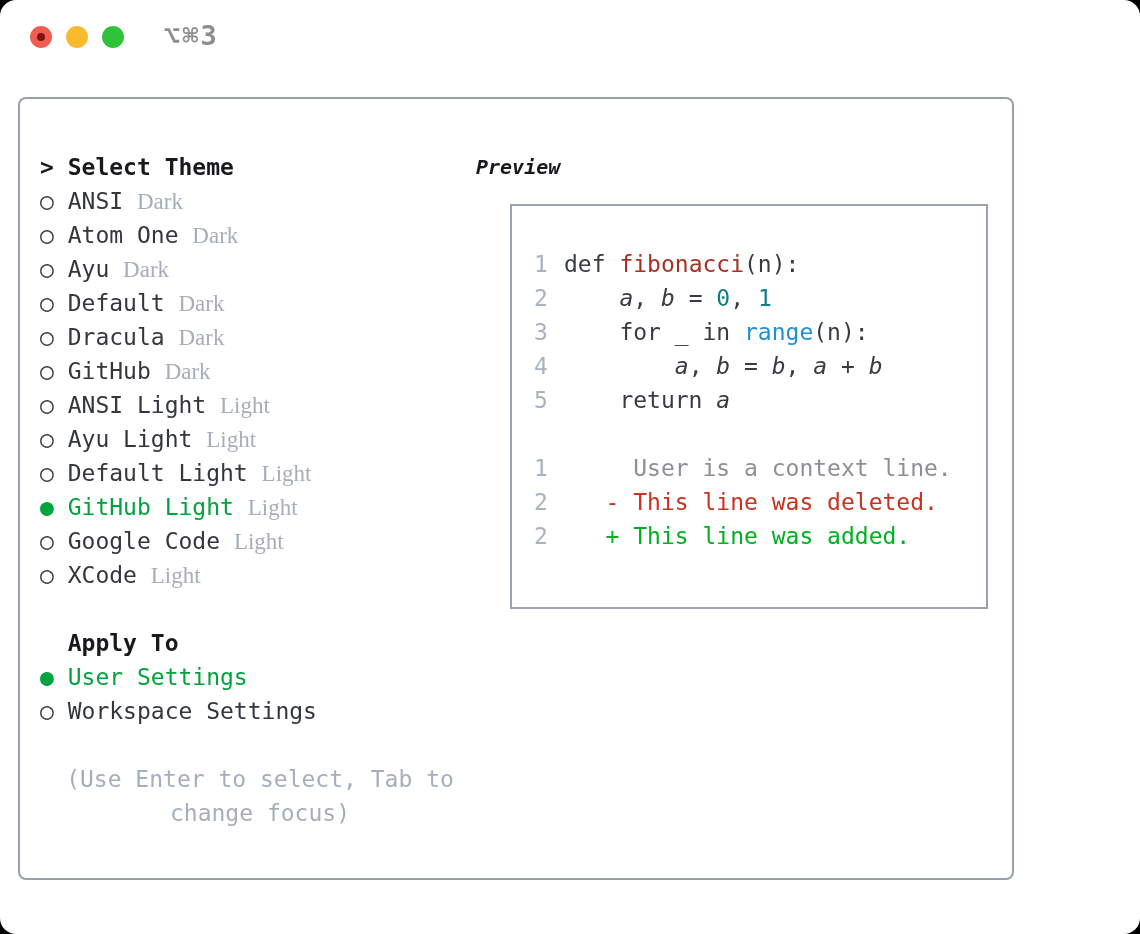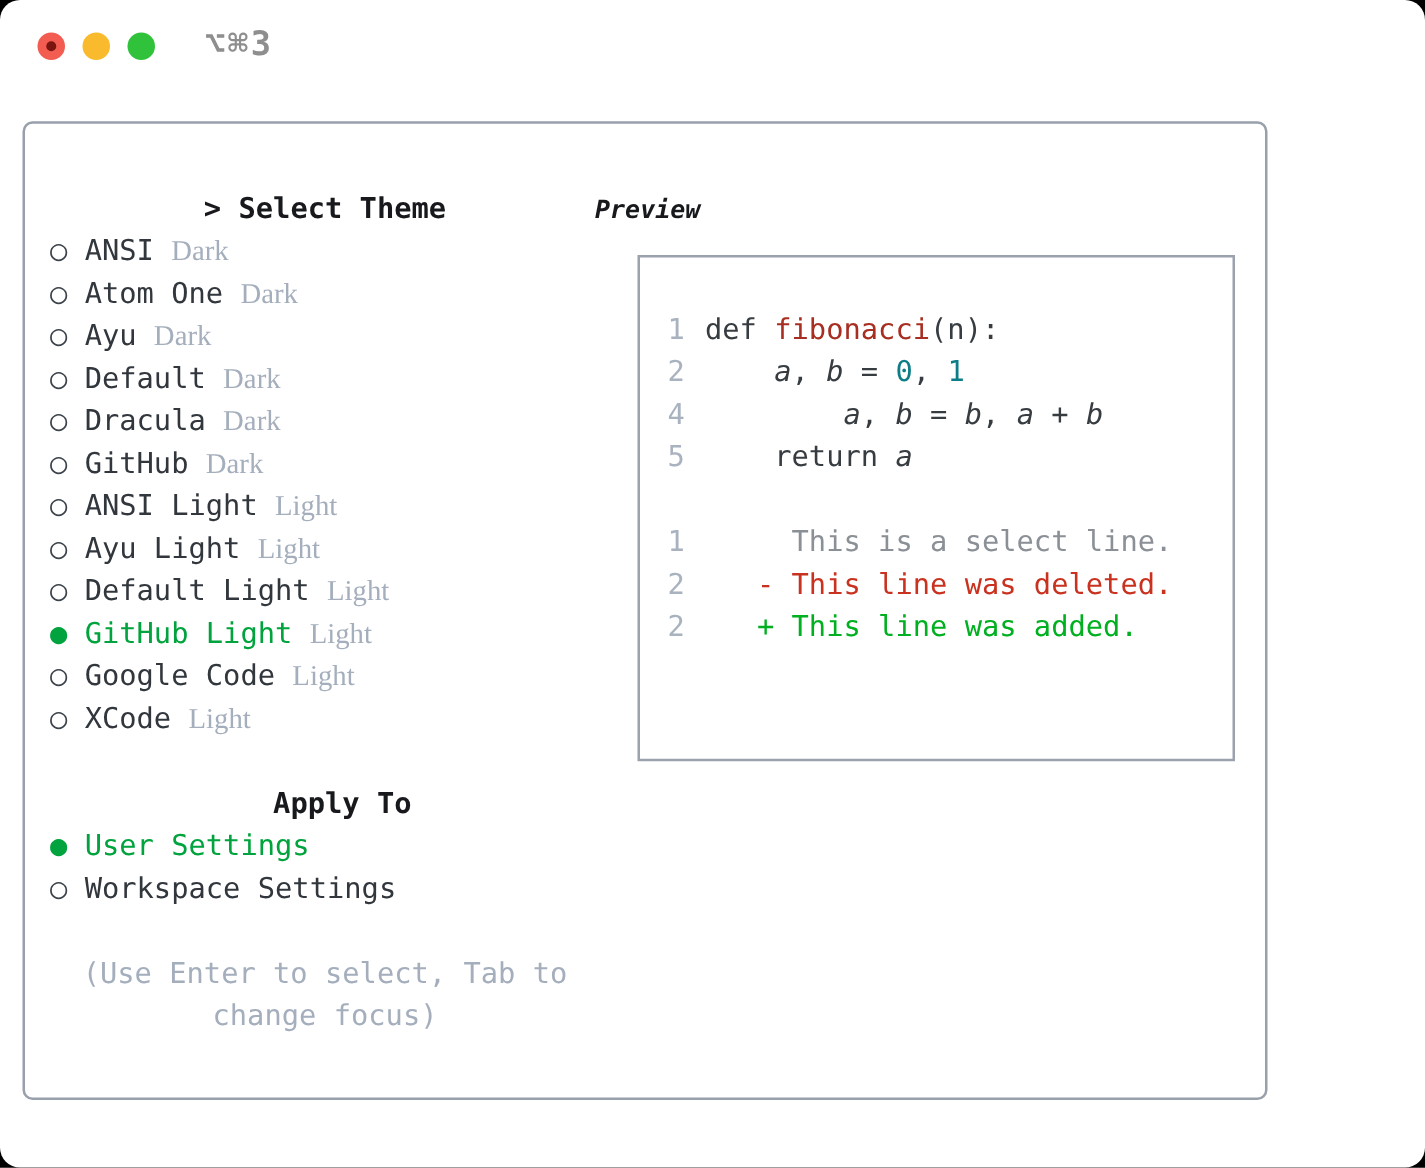--- a/index.html
+++ b/index.html
@@ -28,21 +28,21 @@
     border:2px solid var(--panel-border);border-radius:8px;box-sizing:border-box;
     background:#fff;
   }
   .left-col{
     position:absolute;left:20px;top:51px;
     font-size:23px;line-height:34px;white-space:pre;color:var(--text-dark);
   }
   .row{height:34px;}
   .row .marker{color:var(--marker-dark);}
   .row .tag{color:var(--muted);font-family:Liberation Serif, serif;}
-  .row.header{font-weight:bold;color:var(--heading);text-align:center;}
+  .row.header{font-weight:bold;color:var(--heading);}
   .row.header .marker{color:var(--heading);}
   .row.selected .marker,.row.selected .name{color:var(--green);}
   .spacer{height:34px;}
   .help{
     margin-top:0;width:440px;white-space:normal;color:var(--muted);
     font-size:23px;line-height:34px;text-align:center;
   }
   
   .preview-heading{
     position:absolute;left:456px;top:51px;height:34px;line-height:34px;
@@ -77,21 +77,22 @@
     <span class="win-title">⌥⌘3</span>
   </div>
 
   <div class="panel">
     <div class="left-col" id="left-col"><div class="row header"><span class="marker">&gt; </span><span class="name">Select Theme</span></div><div class="row"><span class="marker">○ </span><span class="name">ANSI </span><span class="tag">Dark</span></div><div class="row"><span class="marker">○ </span><span class="name">Atom One </span><span class="tag">Dark</span></div><div class="row"><span class="marker">○ </span><span class="name">Ayu </span><span class="tag">Dark</span></div><div class="row"><span class="marker">○ </span><span class="name">Default </span><span class="tag">Dark</span></div><div class="row"><span class="marker">○ </span><span class="name">Dracula </span><span class="tag">Dark</span></div><div class="row"><span class="marker">○ </span><span class="name">GitHub </span><span class="tag">Dark</span></div><div class="row"><span class="marker">○ </span><span class="name">ANSI Light </span><span class="tag">Light</span></div><div class="row"><span class="marker">○ </span><span class="name">Ayu Light </span><span class="tag">Light</span></div><div class="row"><span class="marker">○ </span><span class="name">Default Light </span><span class="tag">Light</span></div><div class="row selected"><span class="marker">● </span><span class="name">GitHub Light </span><span class="tag">Light</span></div><div class="row"><span class="marker">○ </span><span class="name">Google Code </span><span class="tag">Light</span></div><div class="row"><span class="marker">○ </span><span class="name">XCode </span><span class="tag">Light</span></div><div class="spacer"></div><div class="row header"><span class="marker">  </span><span class="name">Apply To</span></div><div class="row selected"><span class="marker">● </span><span class="name">User Settings</span></div><div class="row"><span class="marker">○ </span><span class="name">Workspace Settings</span></div><div class="spacer"></div><div class="help">(Use Enter to select, Tab to change focus)</div></div>
 
     <div class="preview-heading">Preview</div>
     <div class="preview-box" id="preview-box">
         <div class="code-line"><span class="ln">1</span><span class="seg-code">def </span><span class="seg-func">fibonacci</span><span class="seg-code">(n):</span></div>
         <div class="code-line"><span class="ln">2</span><span class="seg-code">    </span><span class="seg-var">a</span><span class="seg-code">, </span><span class="seg-var">b</span><span class="seg-code"> = </span><span class="seg-num">0</span><span class="seg-code">, </span><span class="seg-num">1</span></div>
+        <div class="code-line"><span class="ln">3</span><span class="seg-code">    for _ in </span><span class="seg-builtin">range</span><span class="seg-code">(n):</span></div>
         <div class="code-line"><span class="ln">4</span><span class="seg-code">        </span><span class="seg-var">a</span><span class="seg-code">, </span><span class="seg-var">b</span><span class="seg-code"> = </span><span class="seg-var">b</span><span class="seg-code">, </span><span class="seg-var">a</span><span class="seg-code"> + </span><span class="seg-var">b</span></div>
         <div class="code-line"><span class="ln">5</span><span class="seg-code">    return </span><span class="seg-var">a</span></div>
         <div class="code-line"><span class="ln"></span></div>
-        <div class="code-line"><span class="ln">1</span><span class="seg-context">     This is a select line.</span></div>
+        <div class="code-line"><span class="ln">1</span><span class="seg-context">     User is a context line.</span></div>
         <div class="code-line"><span class="ln">2</span><span class="seg-deleted">   - This line was deleted.</span></div>
         <div class="code-line"><span class="ln">2</span><span class="seg-added">   + This line was added.</span></div>
       </div>
   </div>
 </div>
 
 </body></html>

